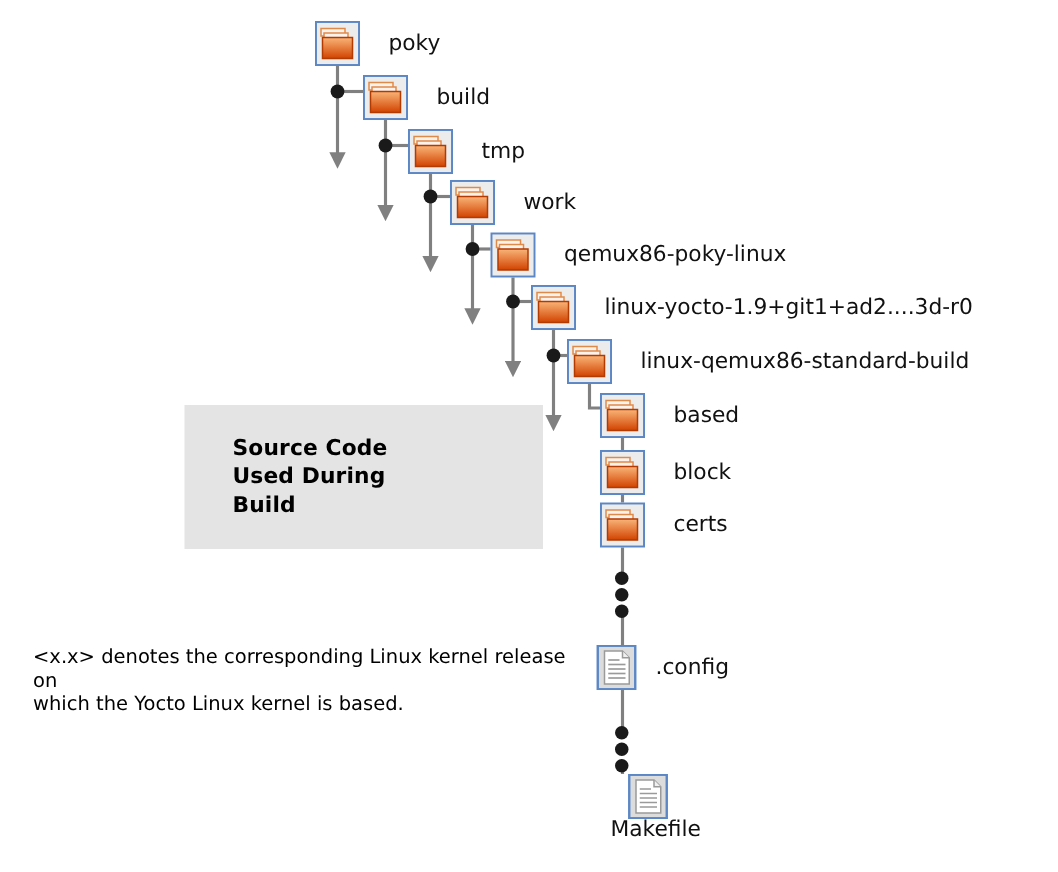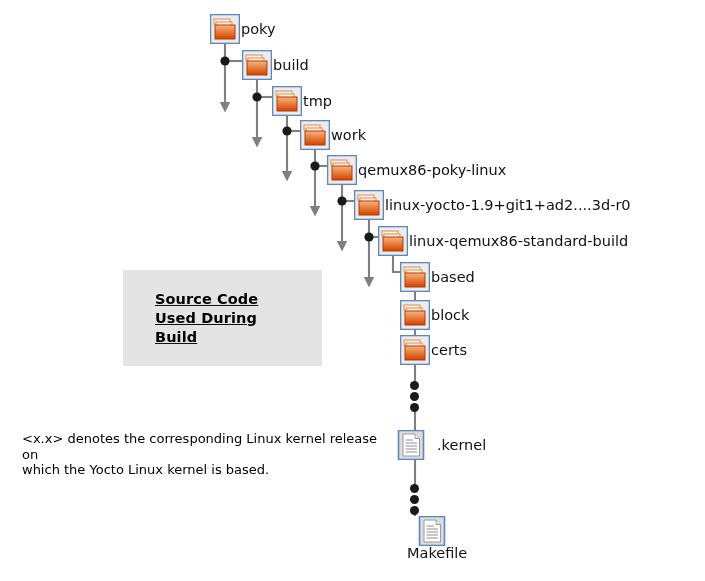--- a/index.html
+++ b/index.html
@@ -53,21 +53,21 @@
     position: relative; flex: 0 0 auto;
   }
   .ico svg { display: block; }
 
   .node-label {
     font-size: 14.5px;
     color: #111111;
     white-space: nowrap;
     line-height: 1;
   }
-  .node.folder .node-label { margin-left: 1px; }
+  .node.folder .node-label { margin-left: 19px; }
   .node.file   .node-label { margin-left: 11px; }
 
   
   .dot {
     position: absolute;
     width: 9px; height: 9px;
     border-radius: 50%;
     background: #1a1a1a;
   }
 </style>
@@ -136,21 +136,21 @@
     <span class="dot" style="left:410px; top:381px;"></span>
     <span class="dot" style="left:410px; top:392px;"></span>
     <span class="dot" style="left:410px; top:403px;"></span>
   </div>
   <div>
     <span class="dot" style="left:410px; top:484px;"></span>
     <span class="dot" style="left:410px; top:495px;"></span>
     <span class="dot" style="left:410px; top:506px;"></span>
   </div>
 
-  <div class="legend-box" style="left:123px; top:270px; width:199px; height:96px;text-decoration:underline;">
+  <div class="legend-box" style="left:123px; top:270px; width:239px; height:96px;">
     <div class="legend-text">Source Code
 Used During
 Build</div>
   </div>
 
   <div class="note" style="left:22px; top:431px; width:360px;">
     <div class="note-body">&lt;x.x&gt; denotes the corresponding Linux kernel release on
 which the Yocto Linux kernel is based.</div>
   </div>
 
@@ -322,21 +322,21 @@
         <path d="M 19 4 L 19 8.5 L 23.5 8.5" fill="#f0f0f0" stroke="#9a9a9a" stroke-width="1"></path>
         <g stroke="#9a9a9a" stroke-width="1.1">
           <line x1="9.5" y1="10" x2="17" y2="10"></line>
           <line x1="9.5" y1="13" x2="21" y2="13"></line>
           <line x1="9.5" y1="16" x2="21" y2="16"></line>
           <line x1="9.5" y1="19" x2="21" y2="19"></line>
           <line x1="9.5" y1="22" x2="21" y2="22"></line>
         </g>
       </svg>
     </span>
-    <span class="node-label">.kernel</span>
+    <span class="node-label">.config</span>
   </div>
 
   <div class="node file" style="left:396px; top:516px;flex-direction:column;">
     <span class="ico">
       <svg width="30" height="30" viewBox="0 0 30 30">
         <rect x="2.5" y="0.5" width="25" height="29" fill="#dcdcdc" stroke="#5b87c5" stroke-width="1.6"></rect>
         <path d="M 7 4 L 19 4 L 23.5 8.5 L 23.5 26 L 7 26 Z" fill="#ffffff" stroke="#9a9a9a" stroke-width="1"></path>
         <path d="M 19 4 L 19 8.5 L 23.5 8.5" fill="#f0f0f0" stroke="#9a9a9a" stroke-width="1"></path>
         <g stroke="#9a9a9a" stroke-width="1.1">
           <line x1="9.5" y1="10" x2="17" y2="10"></line>

